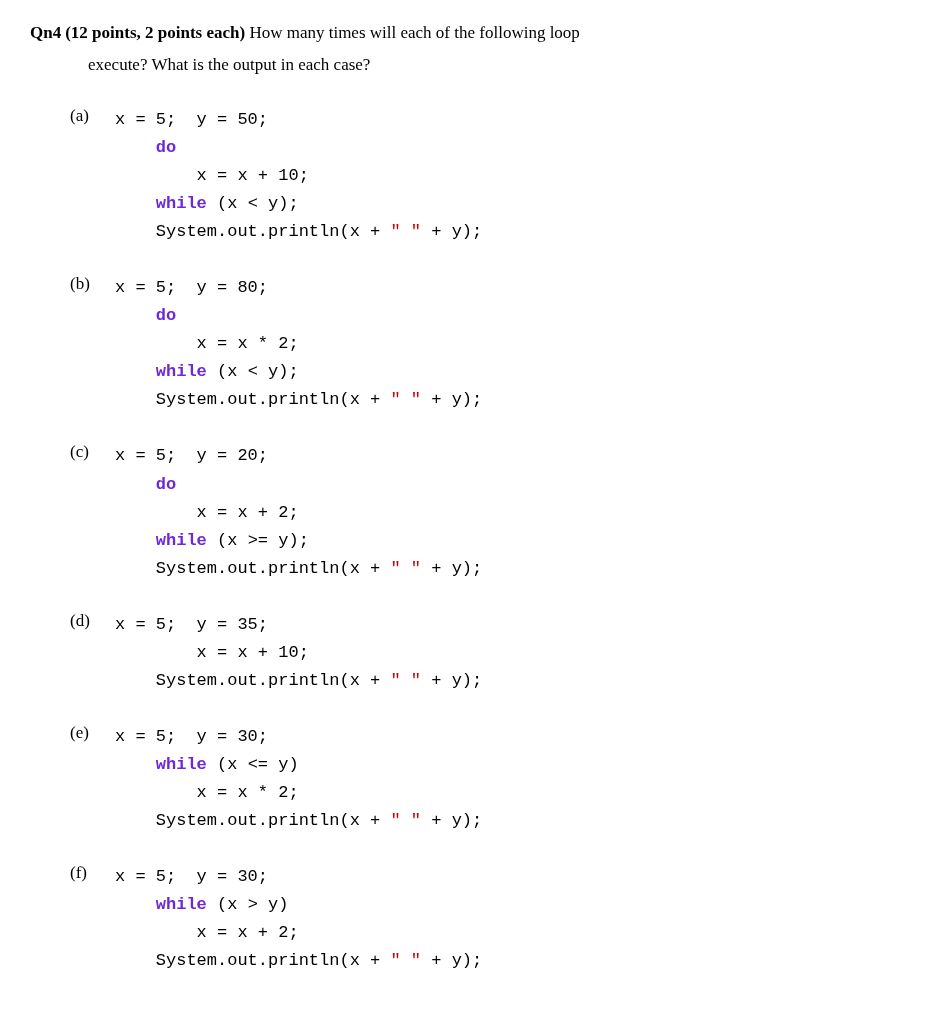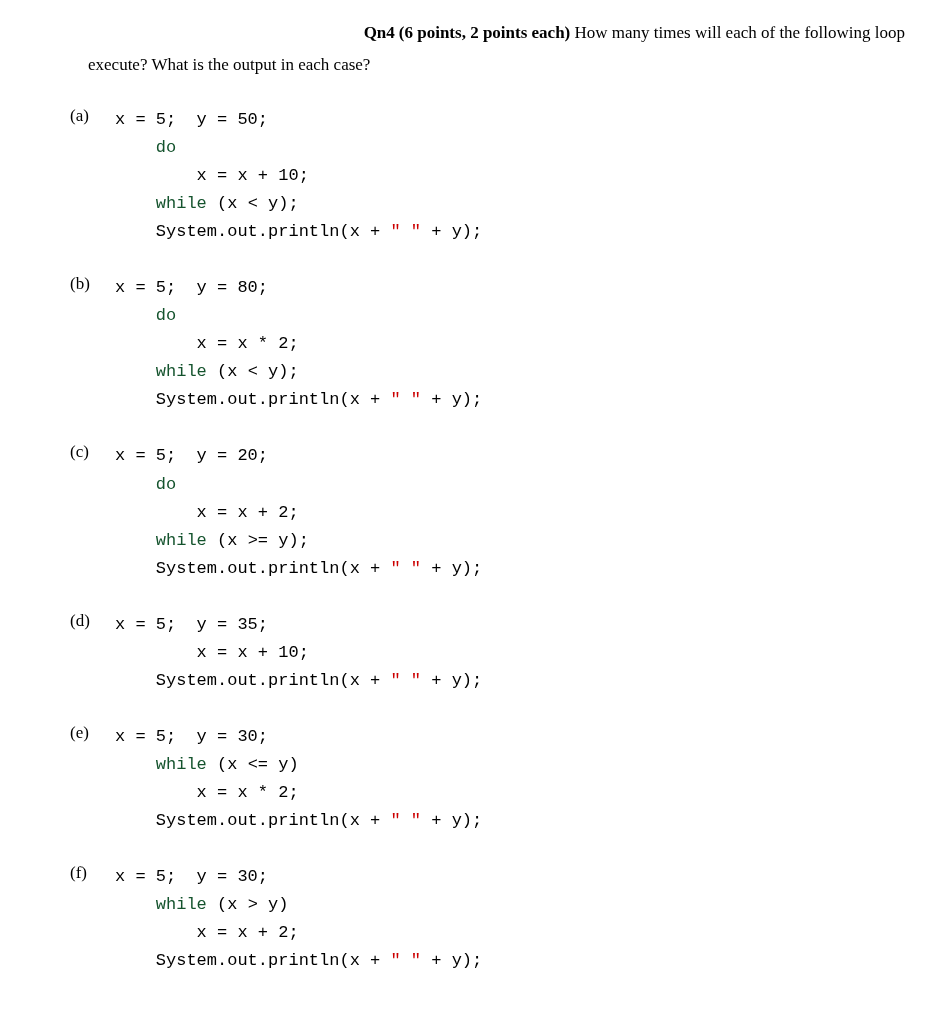--- a/index.html
+++ b/index.html
@@ -16,21 +16,20 @@
       padding: 20px 30px;
       width: 935px;
       min-height: 1024px;
     }
 
     .question-header {
       display: flex;
       gap: 0;
       margin-bottom: 6px;
       line-height: 1.5;
-      justify-content: flex-end;
     }
 
     .question-header .qn-label {
       font-weight: bold;
       margin-right: 4px;
     }
 
     .question-subtext {
       margin-left: 58px;
       margin-bottom: 29px;
@@ -53,39 +52,39 @@
       padding-top: 0px;
     }
 
     .code-block {
       font-family: "Courier New", Courier, monospace;
       font-size: 17px;
       line-height: 1.65;
     }
 
     .kw {
-      color: #14532d;
-      font-weight: normal;
+      color: #6d28d9;
+      font-weight: bold;
     }
 
     .str {
       color: #cc0000;
     }
 
     .code-line {
       display: block;
       white-space: pre;
     }
   </style>
 </head>
 <body>
 
 <div class="question-header">
   <span class="qn-label">Qn4</span>
-  <span><strong>(6 points, 2 points each)</strong>&nbsp;<span>How many times will each of the following loop</span></span>
+  <span><strong>(12 points, 2 points each)</strong>&nbsp;<span>How many times will each of the following loop</span></span>
 </div>
 <div class="question-subtext">execute? What is the output in each case?</div>
 
 <div class="parts-container">
 
   <div class="part">
     <div class="part-label">(a)</div>
     <div class="code-block">
       <span class="code-line">x = 5;  y = 50;</span>
       <span class="code-line">    <span class="kw">do</span></span>

